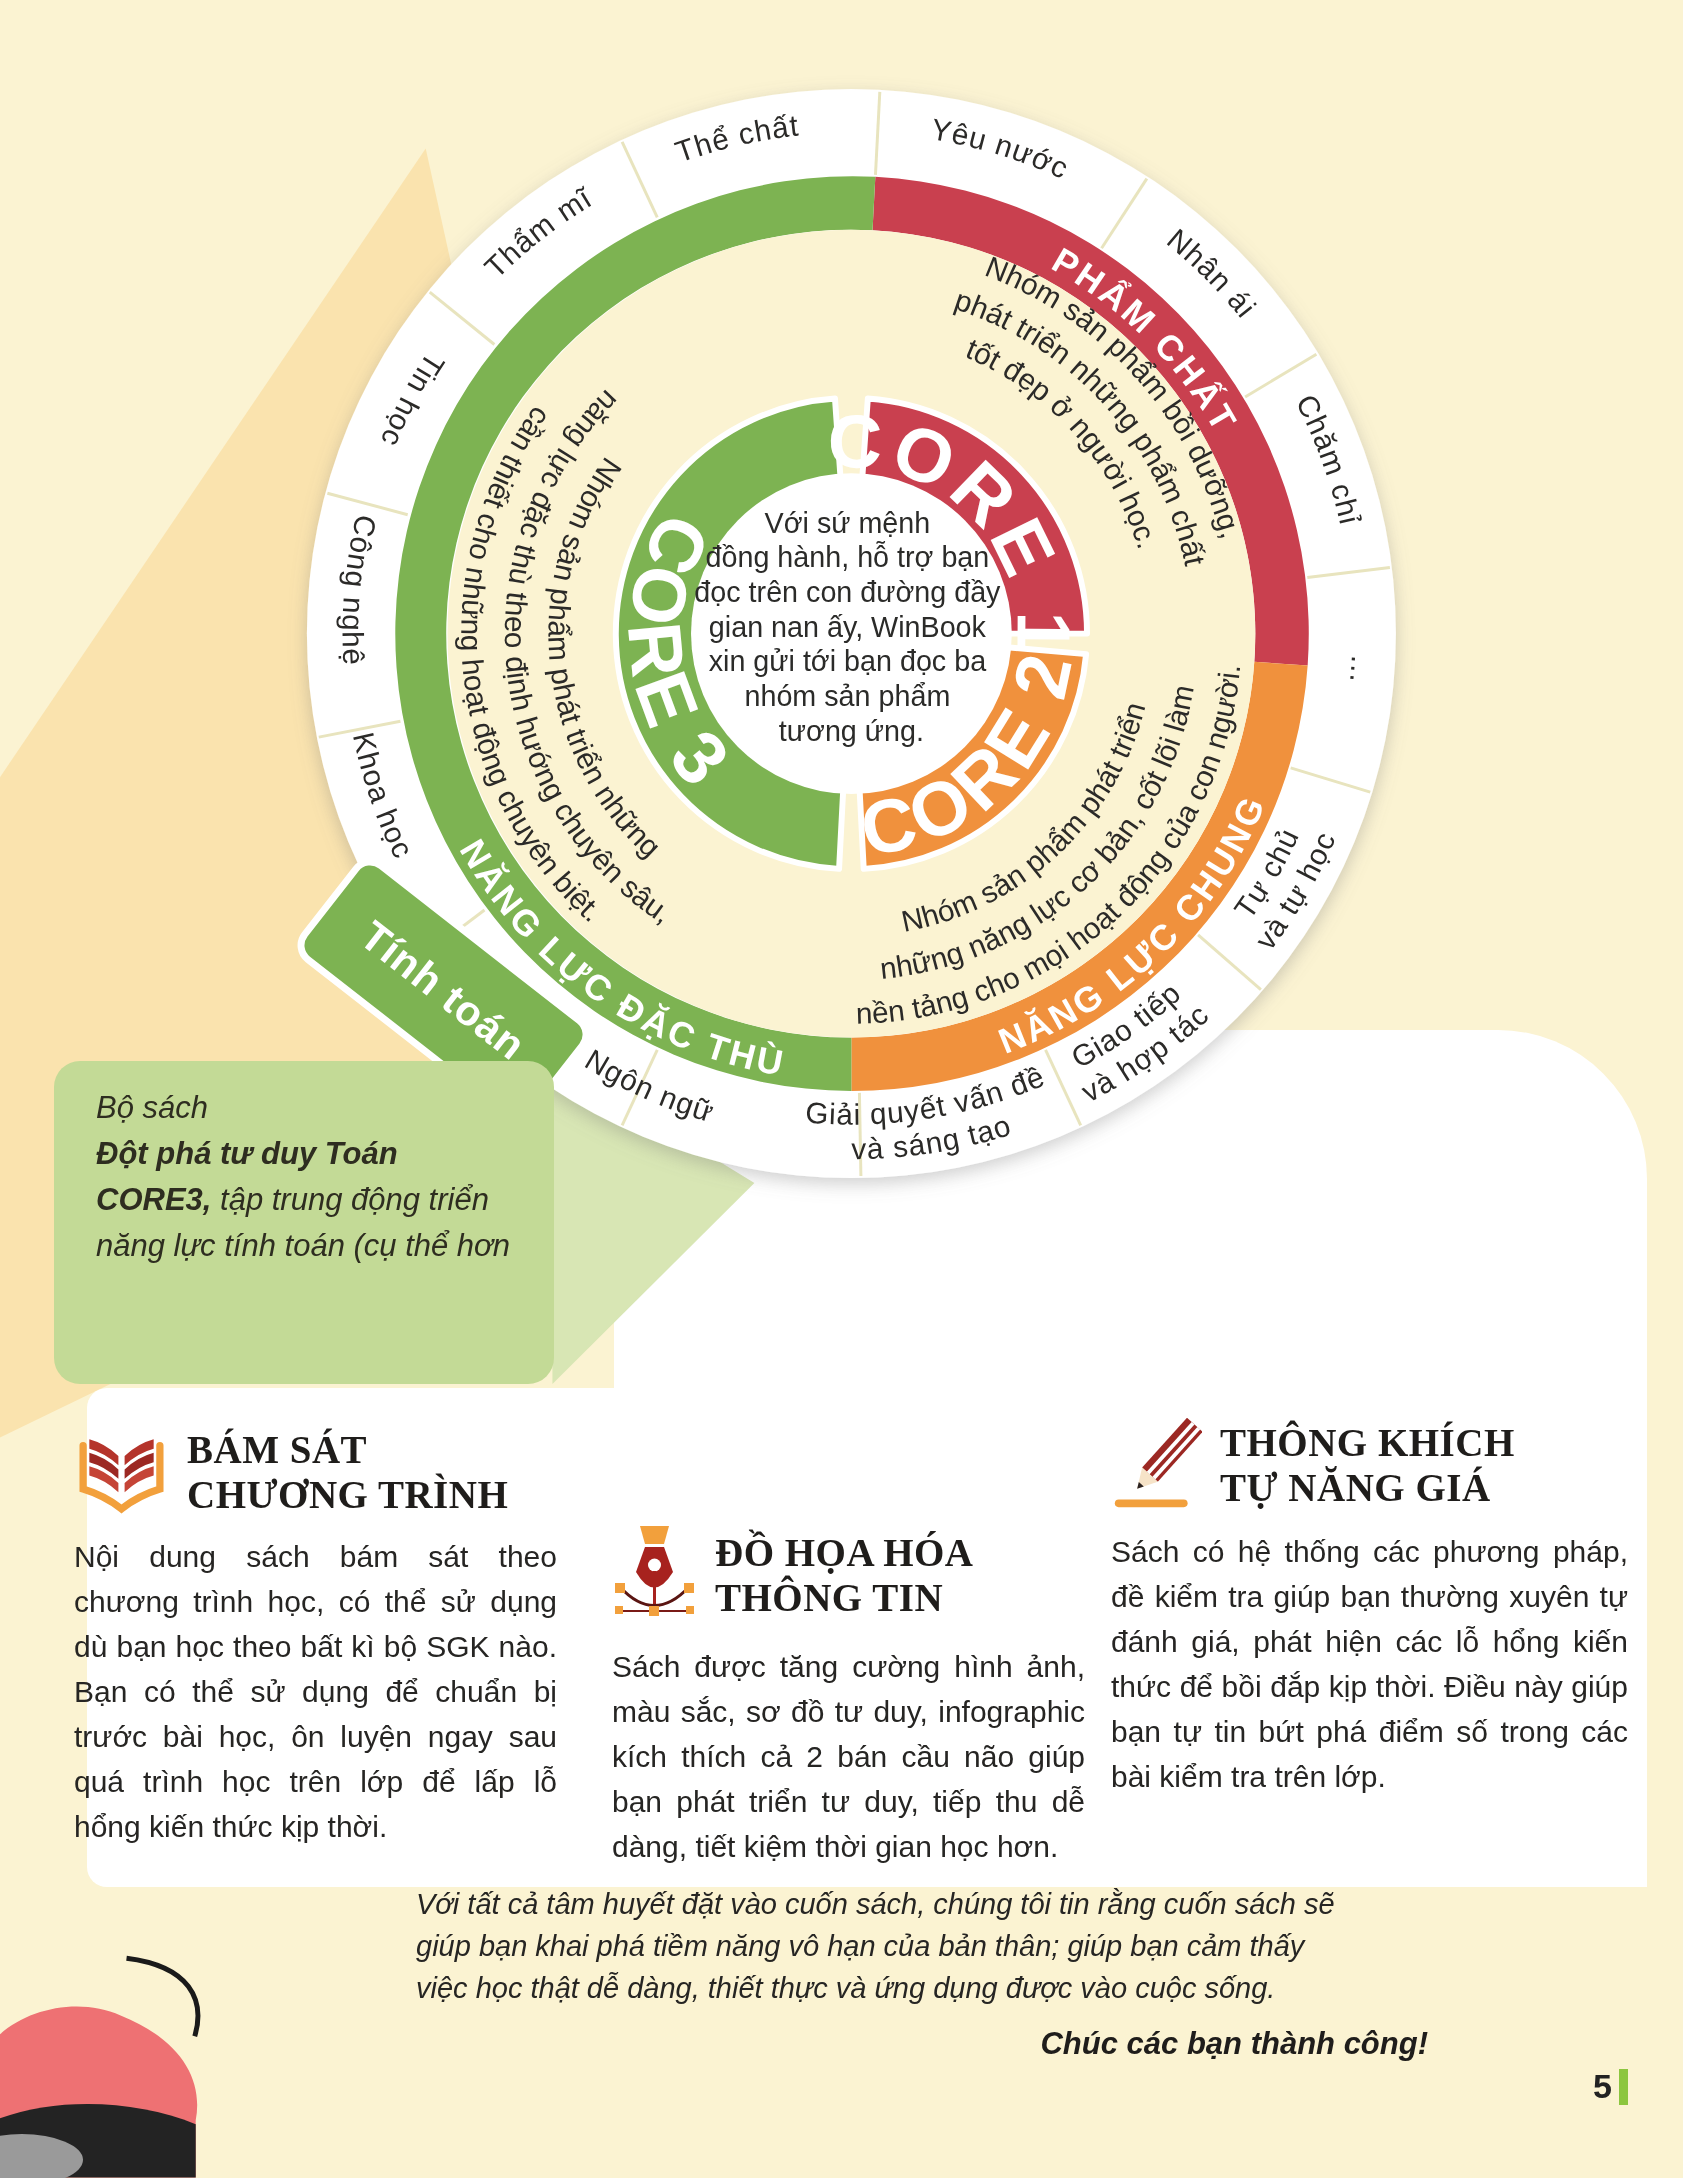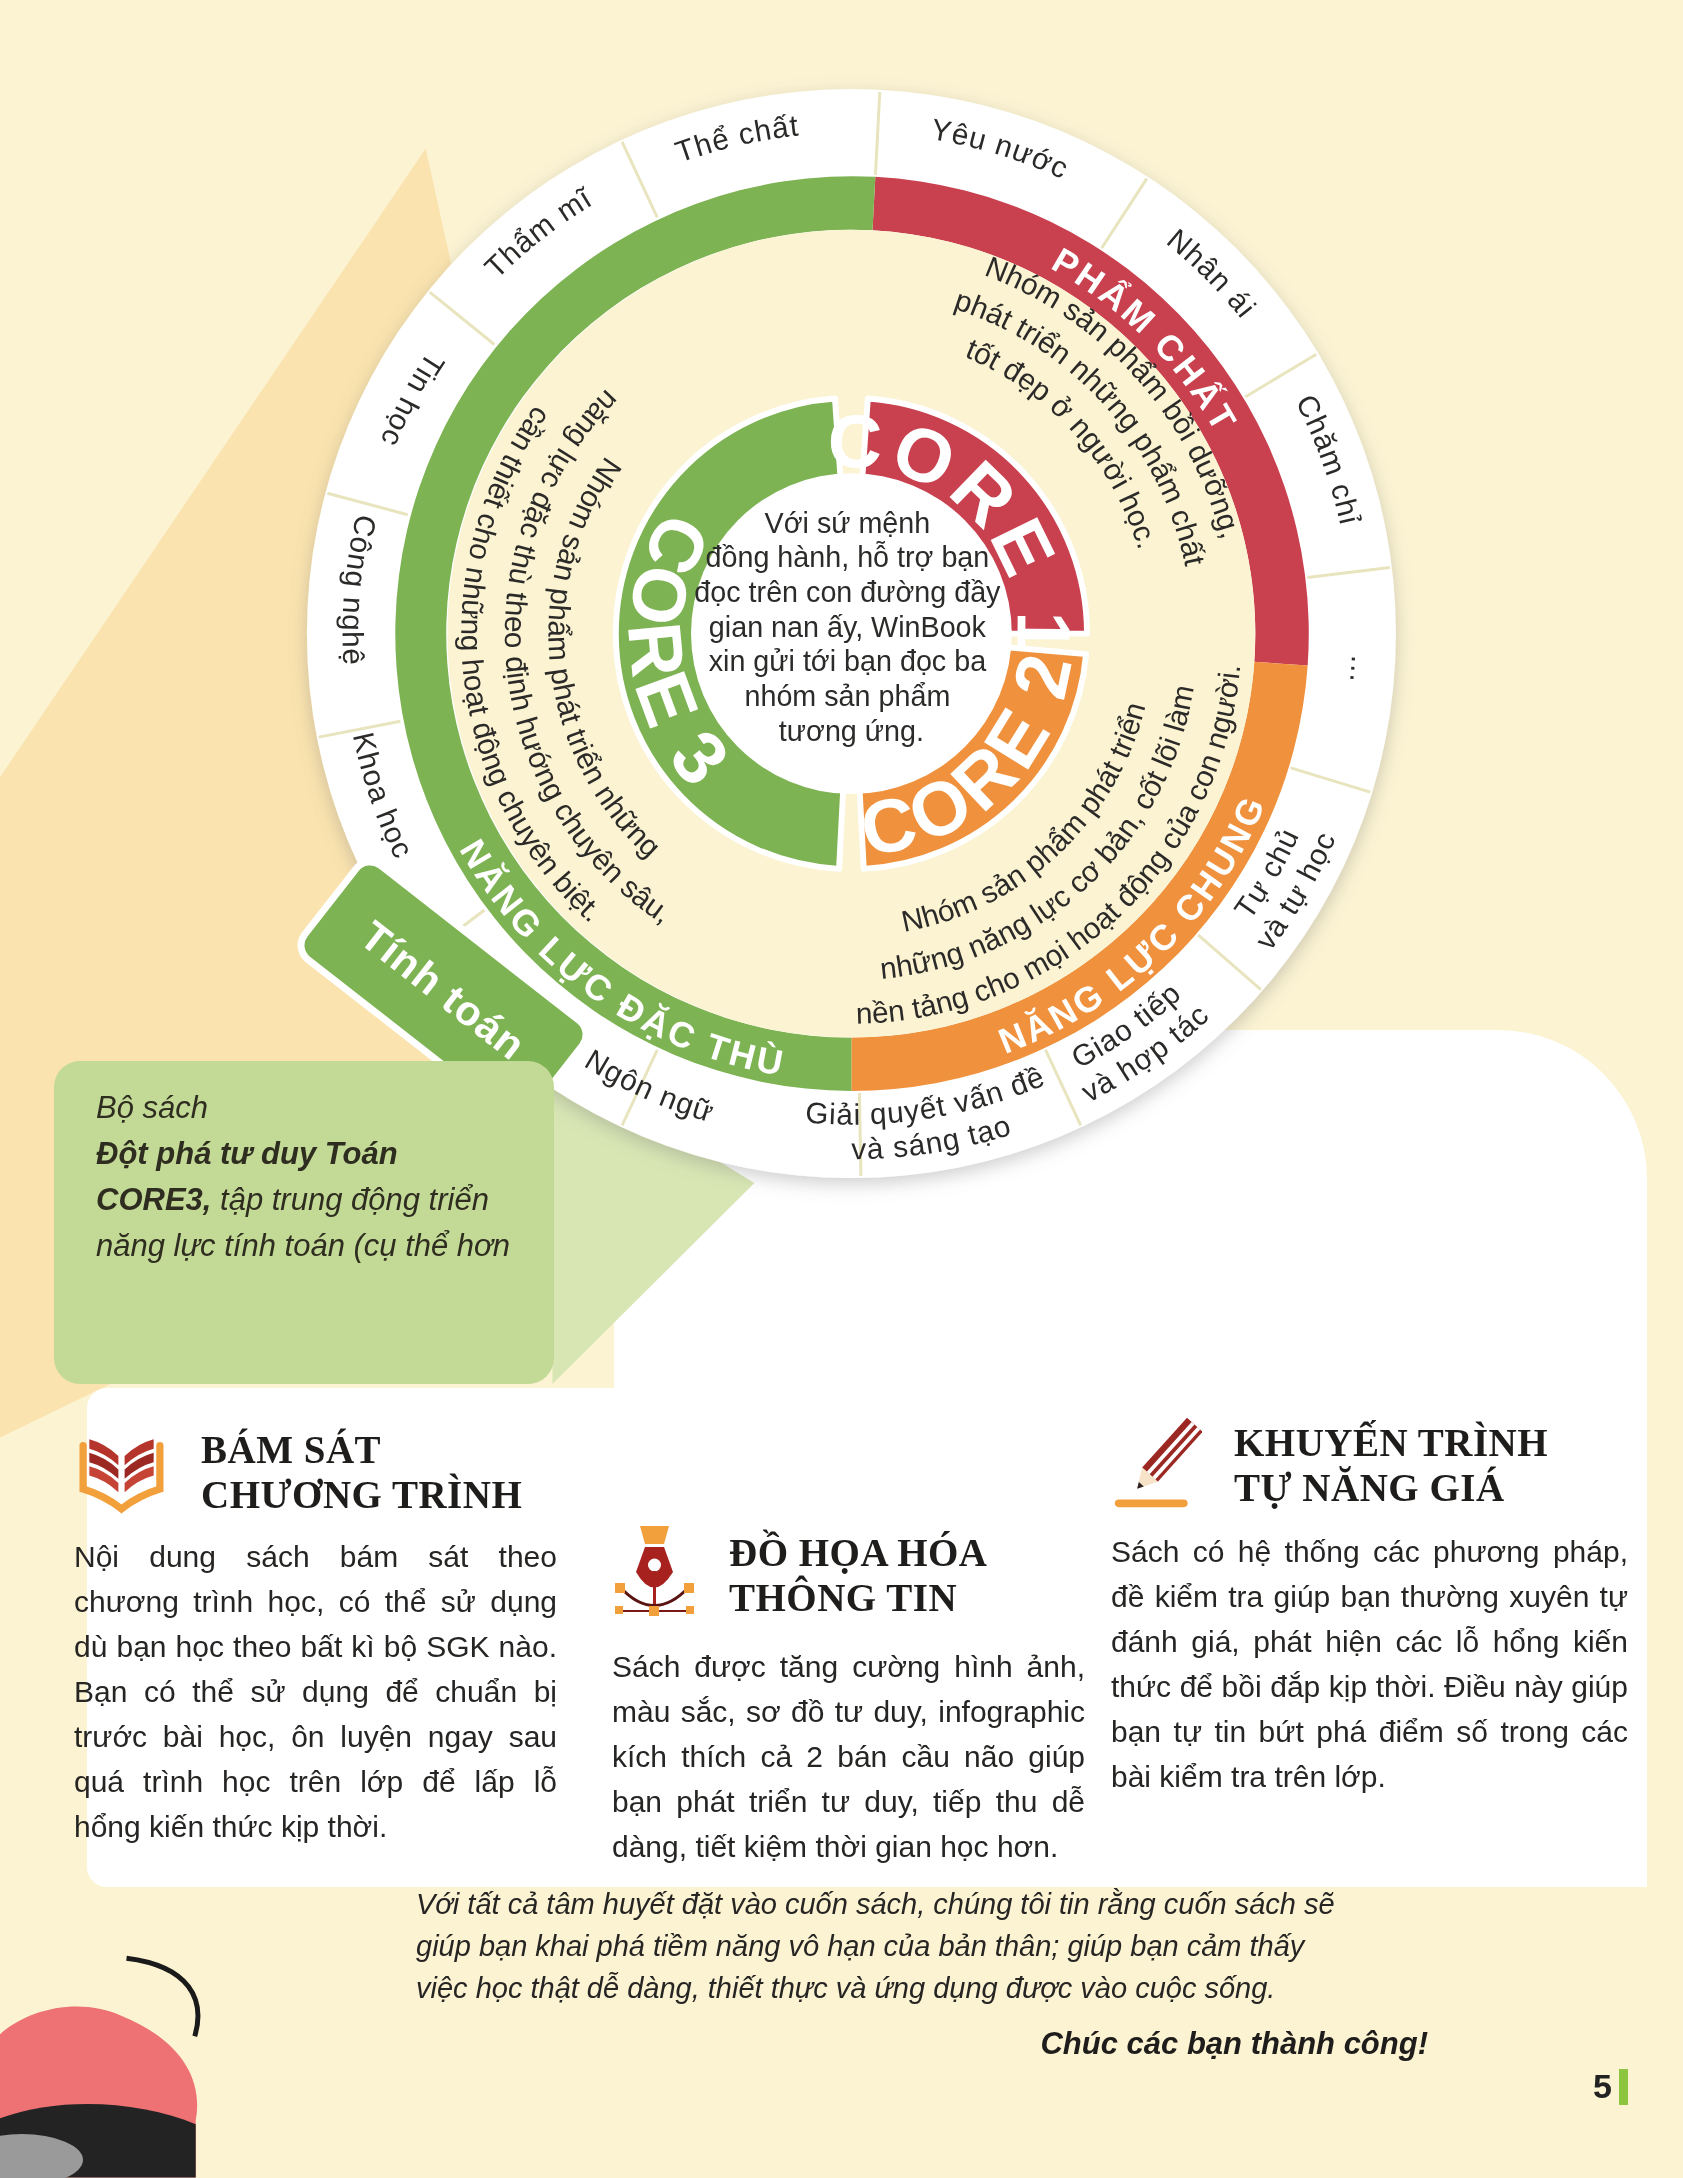--- a/index.html
+++ b/index.html
@@ -21,21 +21,21 @@
 
   .notebox{position:absolute;left:54px;top:1061px;width:500px;height:323px;box-sizing:border-box;
            background:#C3DA96;border-radius:26px;padding:24px 18px 16px 42px;
            font-style:italic;font-size:31px;line-height:46px;color:#2E2D20}
   .bd{font-weight:bold}
 
   .feature{position:absolute}
   .f1{left:74px;top:1428px;width:483px}
   .f2{left:612px;top:1523px;width:473px}
   .f3{left:1111px;top:1418px;width:517px}
-  .fhead{display:flex;align-items:center;gap:32px;margin-bottom:16px}
+  .fhead{display:flex;align-items:center;gap:18px;margin-bottom:16px}
   .ficon{flex:0 0 auto}
   .ftitle{font-family:"Liberation Serif","DejaVu Serif",serif;font-weight:bold;
           font-size:39px;line-height:1.15;color:#1F1D1B;letter-spacing:0.5px}
   .fbody{font-size:30px;line-height:1.5;text-align:justify;color:#262523}
 
   .closing{position:absolute;left:416px;top:1883px;width:1064px;text-align:left;
            font-style:italic;font-size:29px;line-height:42px;color:#262523}
   .signoff{position:absolute;right:255px;top:2026px;font-style:italic;font-weight:bold;
            font-size:31px;color:#1F1D1B}
   .pagenum{position:absolute;right:55px;top:2067px;display:flex;align-items:center;gap:7px;
@@ -227,21 +227,21 @@
       <g transform="rotate(42 38 60)">
         <rect x="27" y="-14" width="22" height="70" fill="#9C2823"></rect>
         <rect x="33.5" y="-14" width="4" height="70" fill="#ffffff"></rect>
         <rect x="41.5" y="-14" width="4" height="70" fill="#ffffff"></rect>
         <polygon points="27,56 49,56 38,76" fill="#F6E3C8"></polygon>
         <polygon points="34.5,69.5 41.5,69.5 38,76" fill="#2B2220"></polygon>
       </g>
       <rect x="4" y="83" width="76" height="8" rx="4" fill="#F2A03C"></rect>
     </svg>
     <div class="ftitle">
-      <div>KHUYẾN TRÌNH</div>
+      <div>THÔNG KHÍCH</div>
       <div>TỰ NĂNG GIÁ</div>
     </div>
   </div>
   <div class="fbody">Sách có hệ thống các phương pháp, đề kiểm tra giúp bạn thường xuyên tự đánh giá, phát hiện các lỗ hổng kiến thức để bồi đắp kịp thời. Điều này giúp bạn tự tin bứt phá điểm số trong các bài kiểm tra trên lớp.</div>
 </div>
 
 <div class="closing layer3">
   <div>Với tất cả tâm huyết đặt vào cuốn sách, chúng tôi tin rằng cuốn sách sẽ</div>
   <div>giúp bạn khai phá tiềm năng vô hạn của bản thân; giúp bạn cảm thấy</div>
   <div>việc học thật dễ dàng, thiết thực và ứng dụng được vào cuộc sống.</div>

